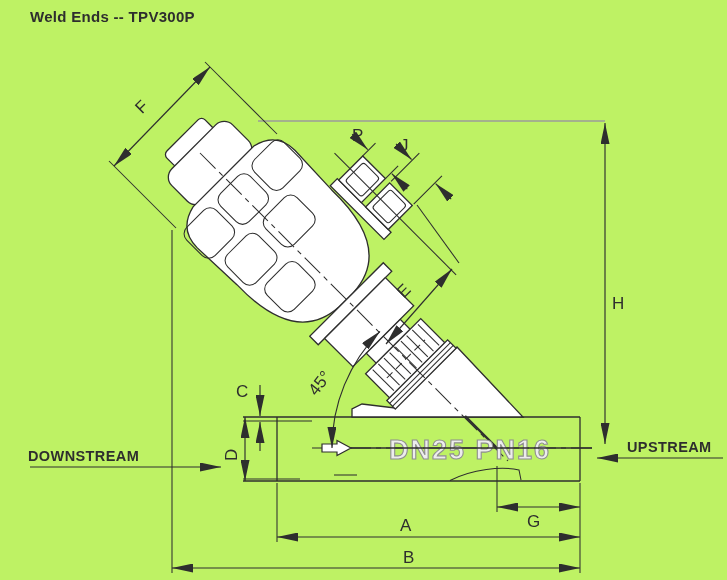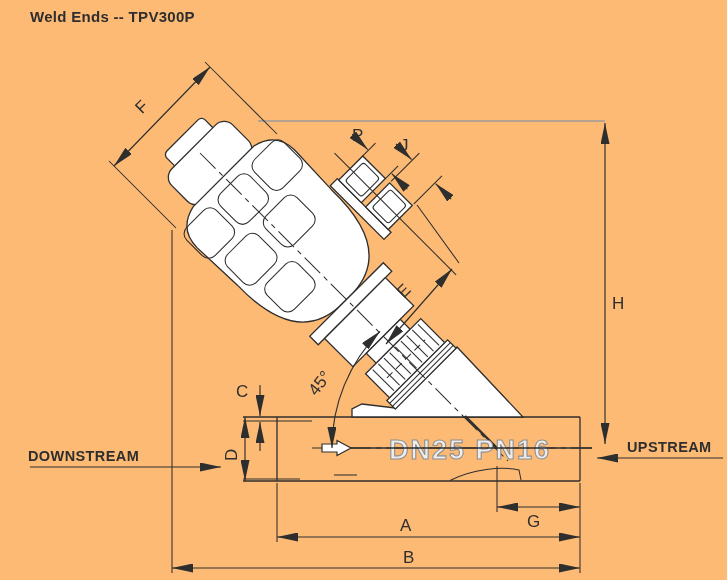--- a/index.html
+++ b/index.html
@@ -1,16 +1,16 @@
 <!DOCTYPE html>
 <html><head>
 <meta charset="utf-8">
 <style>
   html,body{margin:0;padding:0;background:#ffffff;}
-  .page{width:727px;height:580px;position:relative;background:#fdba74;overflow:hidden;
+  .page{width:727px;height:580px;position:relative;background:#bef264;overflow:hidden;
         font-family:"Liberation Sans","DejaVu Sans",sans-serif;}
   svg{position:absolute;left:0;top:0;}
   text{font-family:"Liberation Sans","DejaVu Sans",sans-serif;fill:#2e2e2e;}
   .title{font-size:15px;font-weight:bold;letter-spacing:.3px;}
   .dim{font-size:17px;}
   .flowlbl{font-size:14.5px;font-weight:bold;letter-spacing:.4px;}
   .marking{font-size:27px;font-weight:bold;letter-spacing:2px;fill:#ededed;stroke:#8f8f8f;stroke-width:1.1px;}
   .ln{stroke:#2e2e2e;stroke-width:1.3;fill:none;}
   .thin{stroke:#2e2e2e;stroke-width:1.05;fill:none;}
   .dimln{stroke:#2e2e2e;stroke-width:1.15;fill:none;}

